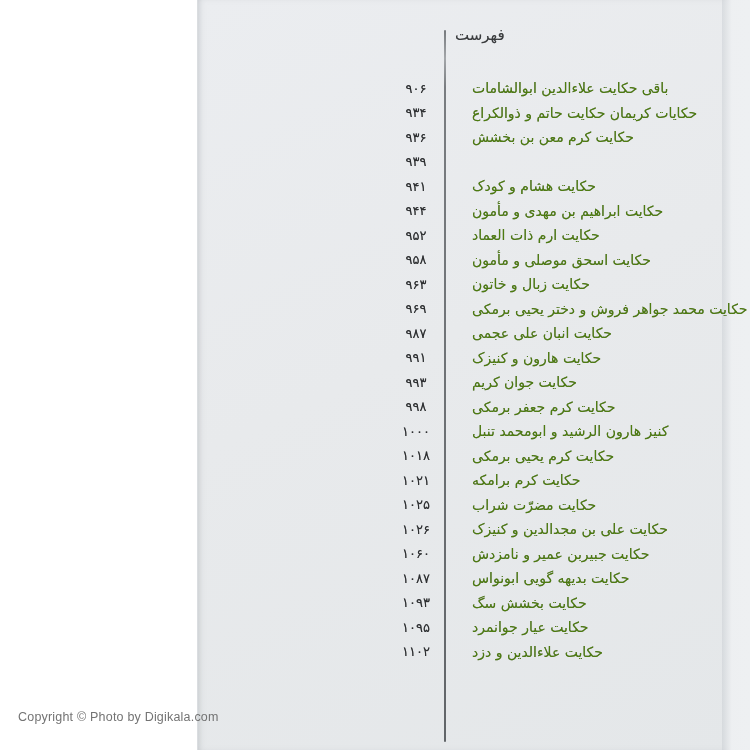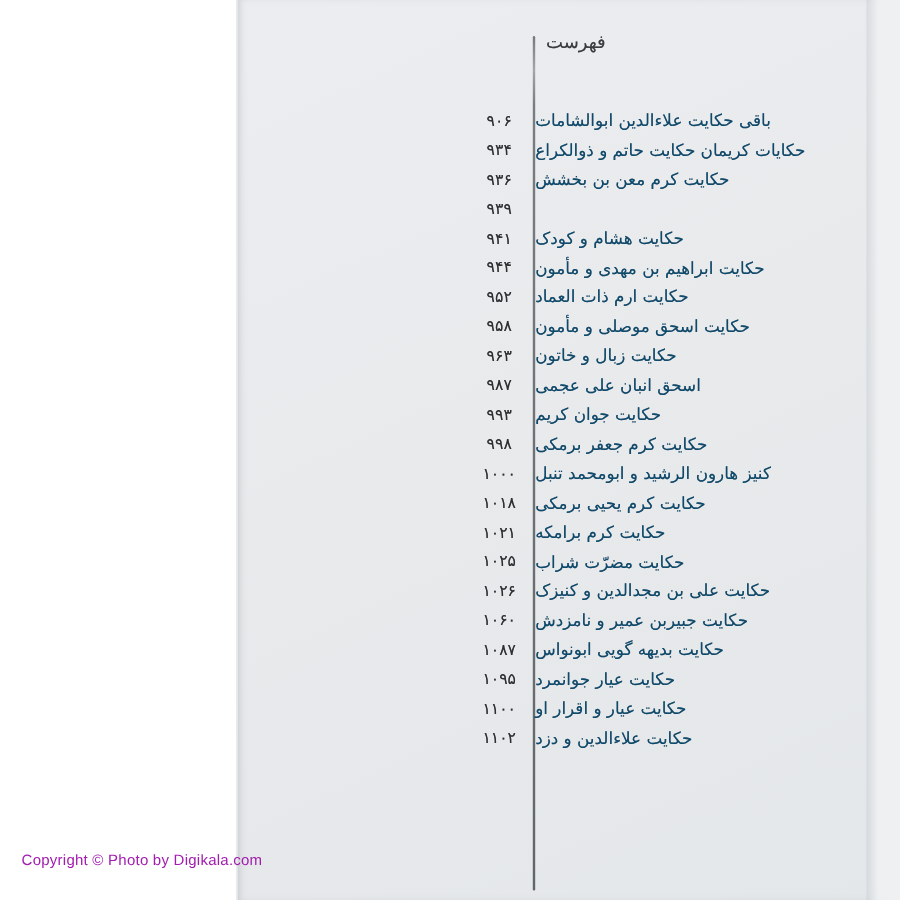--- a/index.html
+++ b/index.html
@@ -46,56 +46,56 @@
     width: 2px; height: 712px;
     background: linear-gradient(to bottom,
       rgba(78,82,86,0.75) 0%,
       rgba(78,82,86,0.45) 4%,
       rgba(78,82,86,0.72) 8%,
       rgba(60,64,68,0.78) 100%);
     border-radius: 1px;
   }
   .toc-rows {
     position: absolute;
-    left: 390px; top: 89px;
+    left: 390px; top: 76px;
     width: 334px;
   }
   .toc-row {
     display: flex;
     align-items: center;
     height: 24.5px;
   }
   .toc-num {
     width: 52px;
     flex: 0 0 52px;
     direction: ltr;
     text-align: center;
     font-size: 13px;
     letter-spacing: 2px;
     color: #2d2f31;
     text-shadow: 0 0 0.5px rgba(45,47,49,0.55);
     white-space: nowrap;
   }
   .toc-title {
-    margin-left: 4px;
+    margin-left: 30px;
     direction: rtl;
     text-align: right;
     font-size: 14px;
-    color: #0c4a6e;
+    color: #4d7c0f;
     text-shadow: 0 0 0.5px rgba(43,45,47,0.5);
     white-space: nowrap;
   }
   
   .watermark {
     position: absolute;
     left: 18px; top: 710px;
     font-family: "Liberation Sans", sans-serif;
     font-size: 12.5px;
     letter-spacing: 0.2px;
-    color: #a21caf;
+    color: #737373;
     white-space: nowrap;
   }
 </style>
 </head>
 <body>
 
 <div class="photo">
 
   <div class="page">
     <div class="page-fold"></div>
@@ -144,26 +144,34 @@
   <div class="toc-row">
     <div class="toc-num">۹۵۸</div>
     <div class="toc-title">حکایت اسحق موصلی و مأمون</div>
   </div>
 
   <div class="toc-row">
     <div class="toc-num">۹۶۳</div>
     <div class="toc-title">حکایت زبال و خاتون</div>
   </div>
 
+  <div class="toc-row">
+    <div class="toc-num">۹۶۹</div>
+    <div class="toc-title">حکایت محمد جواهر فروش و دختر یحیی برمکی</div>
+  </div>
 
   <div class="toc-row">
     <div class="toc-num">۹۸۷</div>
-    <div class="toc-title">اسحق انبان علی عجمی</div>
-  </div>
-
+    <div class="toc-title">حکایت انبان علی عجمی</div>
+  </div>
+
+  <div class="toc-row">
+    <div class="toc-num">۹۹۱</div>
+    <div class="toc-title">حکایت هارون و کنیزک</div>
+  </div>
 
   <div class="toc-row">
     <div class="toc-num">۹۹۳</div>
     <div class="toc-title">حکایت جوان کریم</div>
   </div>
 
   <div class="toc-row">
     <div class="toc-num">۹۹۸</div>
     <div class="toc-title">حکایت کرم جعفر برمکی</div>
   </div>
@@ -197,31 +205,31 @@
     <div class="toc-num">۱۰۶۰</div>
     <div class="toc-title">حکایت جبیربن عمیر و نامزدش</div>
   </div>
 
 
   <div class="toc-row">
     <div class="toc-num">۱۰۸۷</div>
     <div class="toc-title">حکایت بدیهه گویی ابونواس</div>
   </div>
 
+  <div class="toc-row">
+    <div class="toc-num">۱۰۹۳</div>
+    <div class="toc-title">حکایت بخشش سگ</div>
+  </div>
 
   <div class="toc-row">
     <div class="toc-num">۱۰۹۵</div>
     <div class="toc-title">حکایت عیار جوانمرد</div>
   </div>
 
 
-  <div class="toc-row">
-    <div class="toc-num">۱۱۰۰</div>
-    <div class="toc-title">حکایت عیار و اقرار او</div>
-  </div>
 
   <div class="toc-row">
     <div class="toc-num">۱۱۰۲</div>
     <div class="toc-title">حکایت علاءالدین و دزد</div>
   </div>
 </div>
 
   <div class="watermark">Copyright © Photo by Digikala.com</div>
 
 </div>

